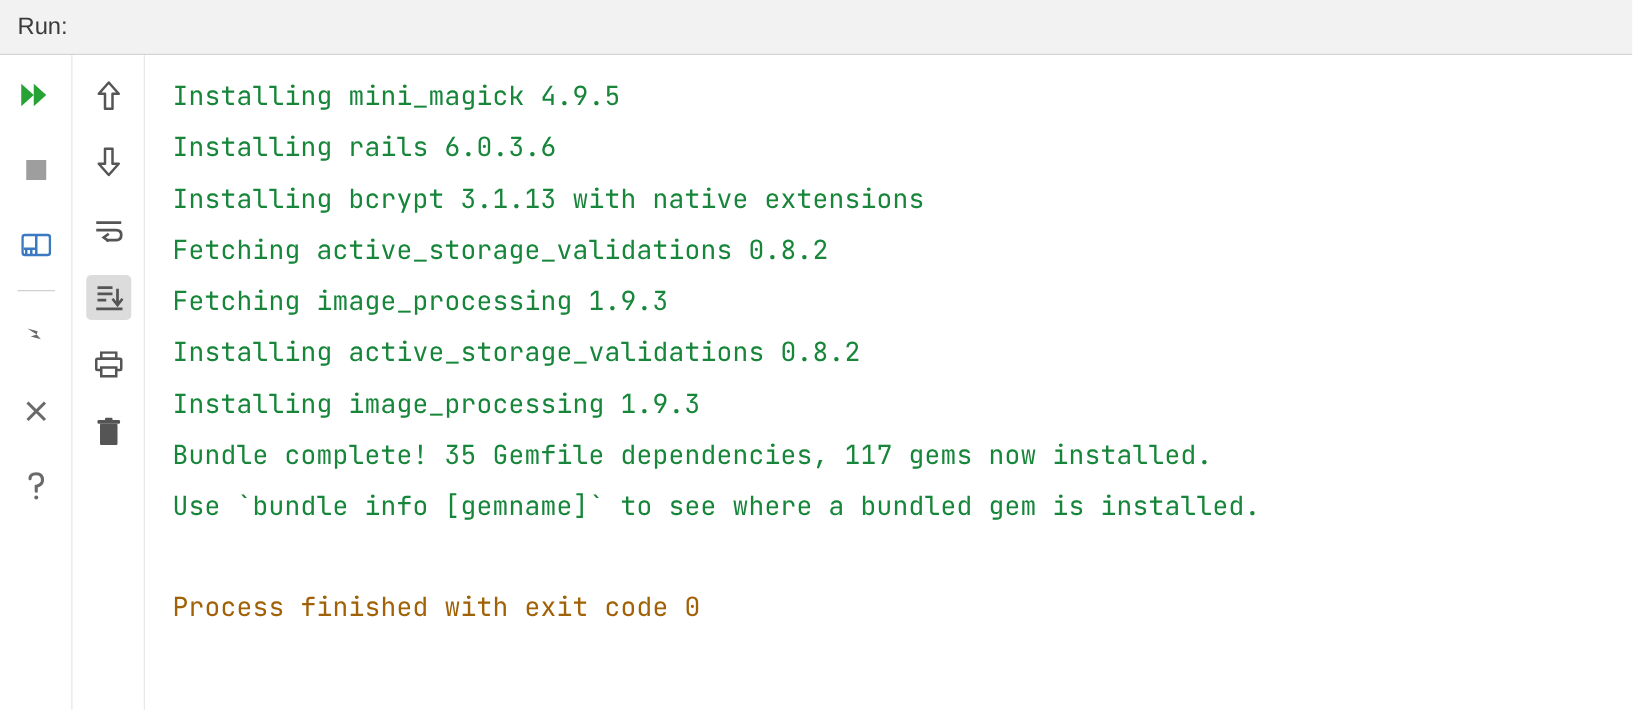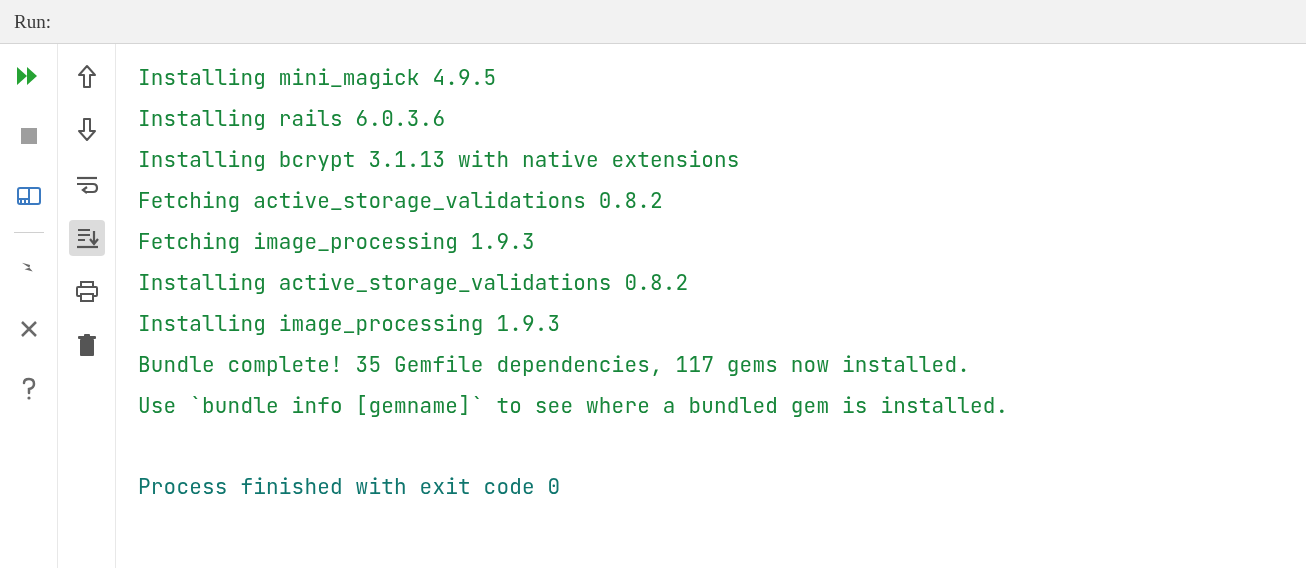--- a/index.html
+++ b/index.html
@@ -15,21 +15,20 @@
     align-items: center;
     height: 44px;
     background: #f2f2f2;
     border-bottom: 1px solid #d5d5d5;
     font-size: 19px;
   }
   .titlebar .run-label {
     padding: 0 14px 0 14px;
     color: #3b3b3b;
     font-weight: 400;
-    font-family: Liberation Serif, serif;
   }
   .titlebar .tab {
     display: flex;
     align-items: center;
     gap: 10px;
     height: 100%;
     padding: 0 14px 0 10px;
     border-bottom: 3px solid #3b7ac1;
     color: #3b3b3b;
     margin-left: 8px;
@@ -81,21 +80,21 @@
   .console {
     flex: 1;
     padding: 14px 10px 10px 22px;
     font-family: "JetBrains Mono", "Menlo", "Consolas", monospace;
     font-size: 21px;
     line-height: 1.95;
     white-space: pre;
     letter-spacing: 0.2px;
   }
   .green { color: #17863a; }
-  .navy  { color: #0f766e; }
+  .navy  { color: #a16207; }
 </style>
 </head>
 <body>
 
 <div class="titlebar">
   <div class="run-label">Run:</div>
 </div>
 
 <div class="body-area">
 

